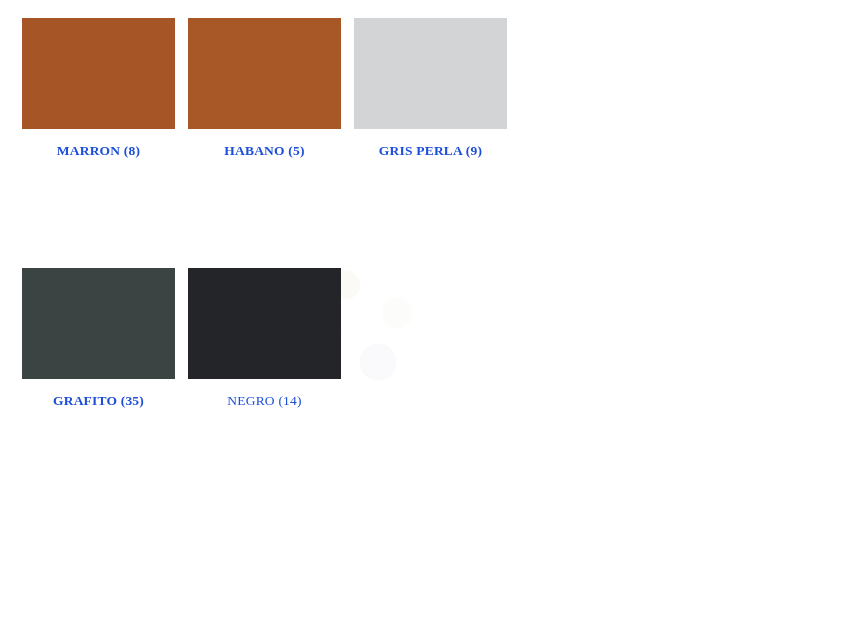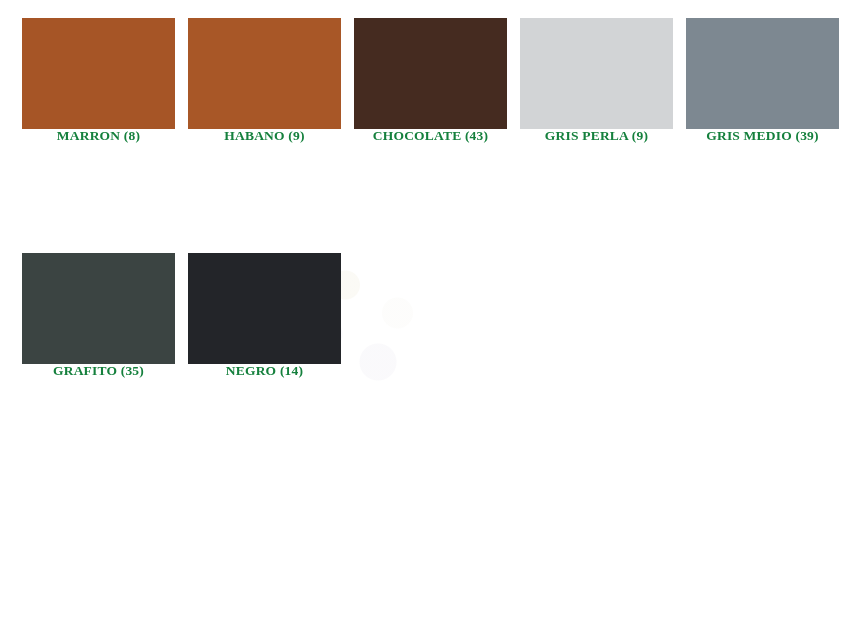--- a/index.html
+++ b/index.html
@@ -55,60 +55,53 @@
     align-items: center;
   }
 
   .swatch-chip {
     width: 153px;
     height: 111px;
     display: block;
   }
 
   .swatch-label {
+    margin-top: 15px;
     font-size: 13.5px;
     line-height: 1.1;
-    color: #15803d;
+    color: #1d4ed8;
     text-align: left;
     white-space: nowrap;
     letter-spacing: 0.2px;
   }
   .swatch-label.bold {
     font-weight: 700;
   }
   .swatch-label.regular {
-    font-weight: 700;
+    font-weight: 400;
   }
 </style>
 </head>
 <body>
 
 <div class="watermark"></div>
 
 <div class="palette">
   <div class="swatch-row row-1">
       <div class="swatch-cell">
         <div class="swatch-chip" style="background-color: rgb(166, 85, 38);"></div>
         <div class="swatch-label bold">MARRON (8)</div>
       </div>
       <div class="swatch-cell">
         <div class="swatch-chip" style="background-color: rgb(168, 87, 39);"></div>
-        <div class="swatch-label bold">HABANO (9)</div>
-      </div>
-      <div class="swatch-cell">
-        <div class="swatch-chip" style="background-color: rgb(69, 43, 32);"></div>
-        <div class="swatch-label bold">CHOCOLATE (43)</div>
+        <div class="swatch-label bold">HABANO (5)</div>
       </div>
       <div class="swatch-cell">
         <div class="swatch-chip" style="background-color: rgb(210, 212, 214);"></div>
         <div class="swatch-label bold">GRIS PERLA (9)</div>
-      </div>
-      <div class="swatch-cell">
-        <div class="swatch-chip" style="background-color: rgb(125, 136, 145);"></div>
-        <div class="swatch-label bold">GRIS MEDIO (39)</div>
       </div>
     </div>
   <div class="swatch-row row-2">
       <div class="swatch-cell">
         <div class="swatch-chip" style="background-color: rgb(59, 68, 66);"></div>
         <div class="swatch-label bold">GRAFITO (35)</div>
       </div>
       <div class="swatch-cell">
         <div class="swatch-chip" style="background-color: rgb(35, 37, 41);"></div>
         <div class="swatch-label regular">NEGRO (14)</div>

